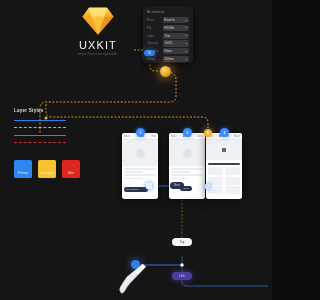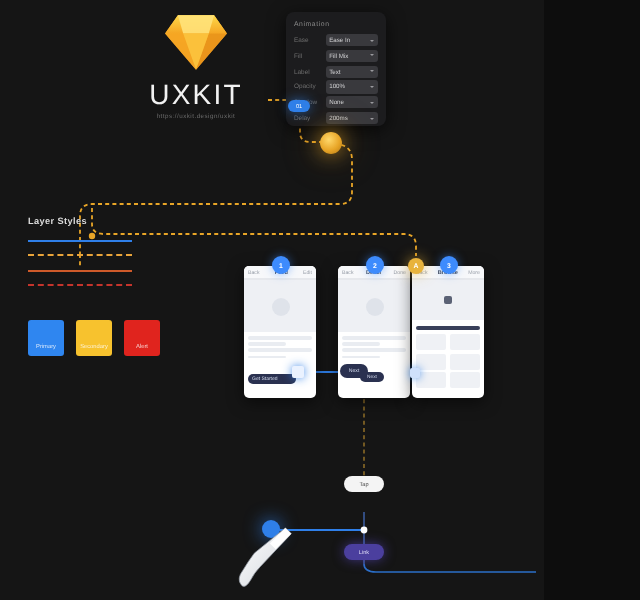--- a/index.html
+++ b/index.html
@@ -9,21 +9,21 @@
   #canvas{position:relative;width:272px;height:300px;background:#151515;overflow:hidden;}
 
   
   .abs{position:absolute;}
   .txt{white-space:nowrap;}
 
   
   #logo-block{left:62px;top:6px;width:72px;height:56px;}
   #sketch-diamond{width:32px;height:30px;margin:0 auto;display:block;}
   #brand-title{margin-top:3px;text-align:center;color:#f2f2f2;
-      font-size:14px;letter-spacing:1.1px;font-weight:400;}
+      font-size:11px;letter-spacing:1.1px;font-weight:400;}
   #brand-sub{margin-top:1px;text-align:center;color:#6a6a6a;
       font-size:3.1px;letter-spacing:.25px;transform:scale(1);}
 
   
   #settings-panel{left:143px;top:6px;width:50px;height:57px;
       background:#1c1c1e;border-radius:4px;
       box-shadow:0 2px 9px rgba(0,0,0,.65);padding:4px 4px 3px 4px;
       box-sizing:border-box;}
   #settings-title{color:#8a8a8a;font-size:3.4px;letter-spacing:.3px;margin-bottom:3px;}
   .srow{display:flex;align-items:center;height:6.2px;margin-bottom:1.6px;}

